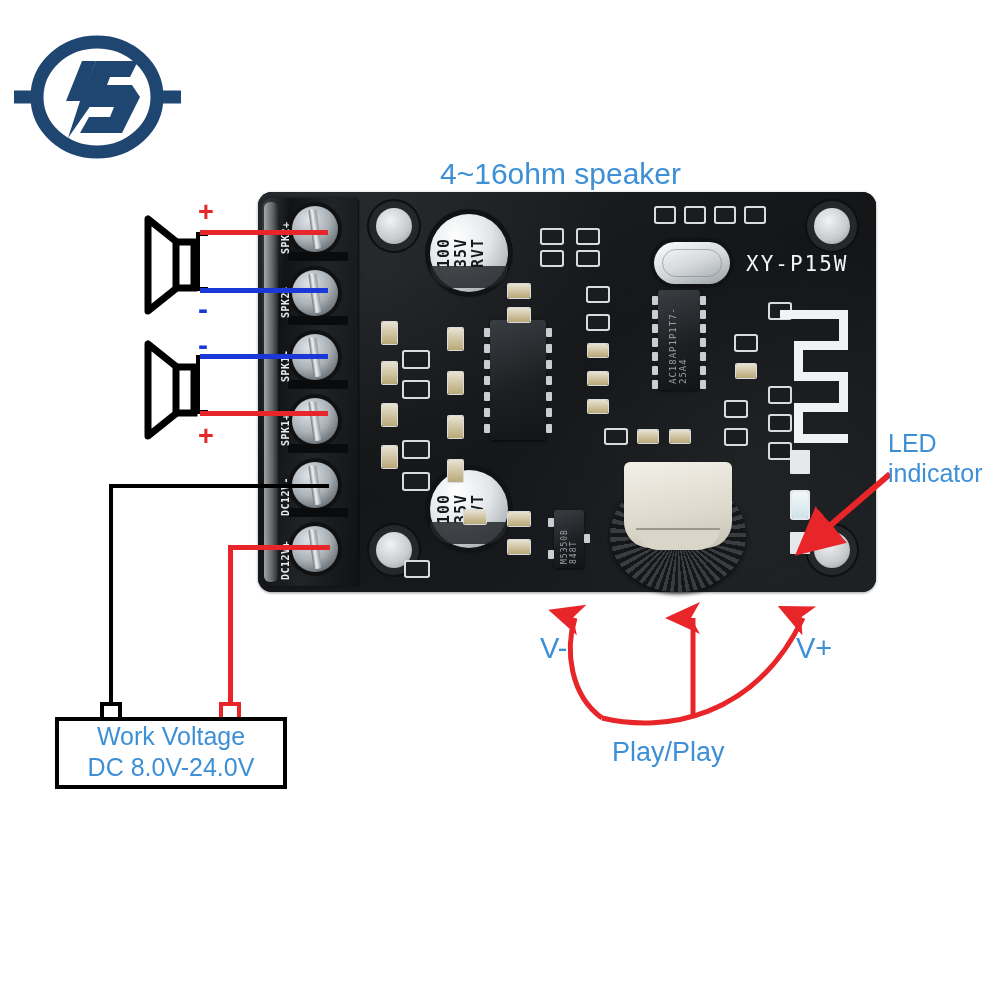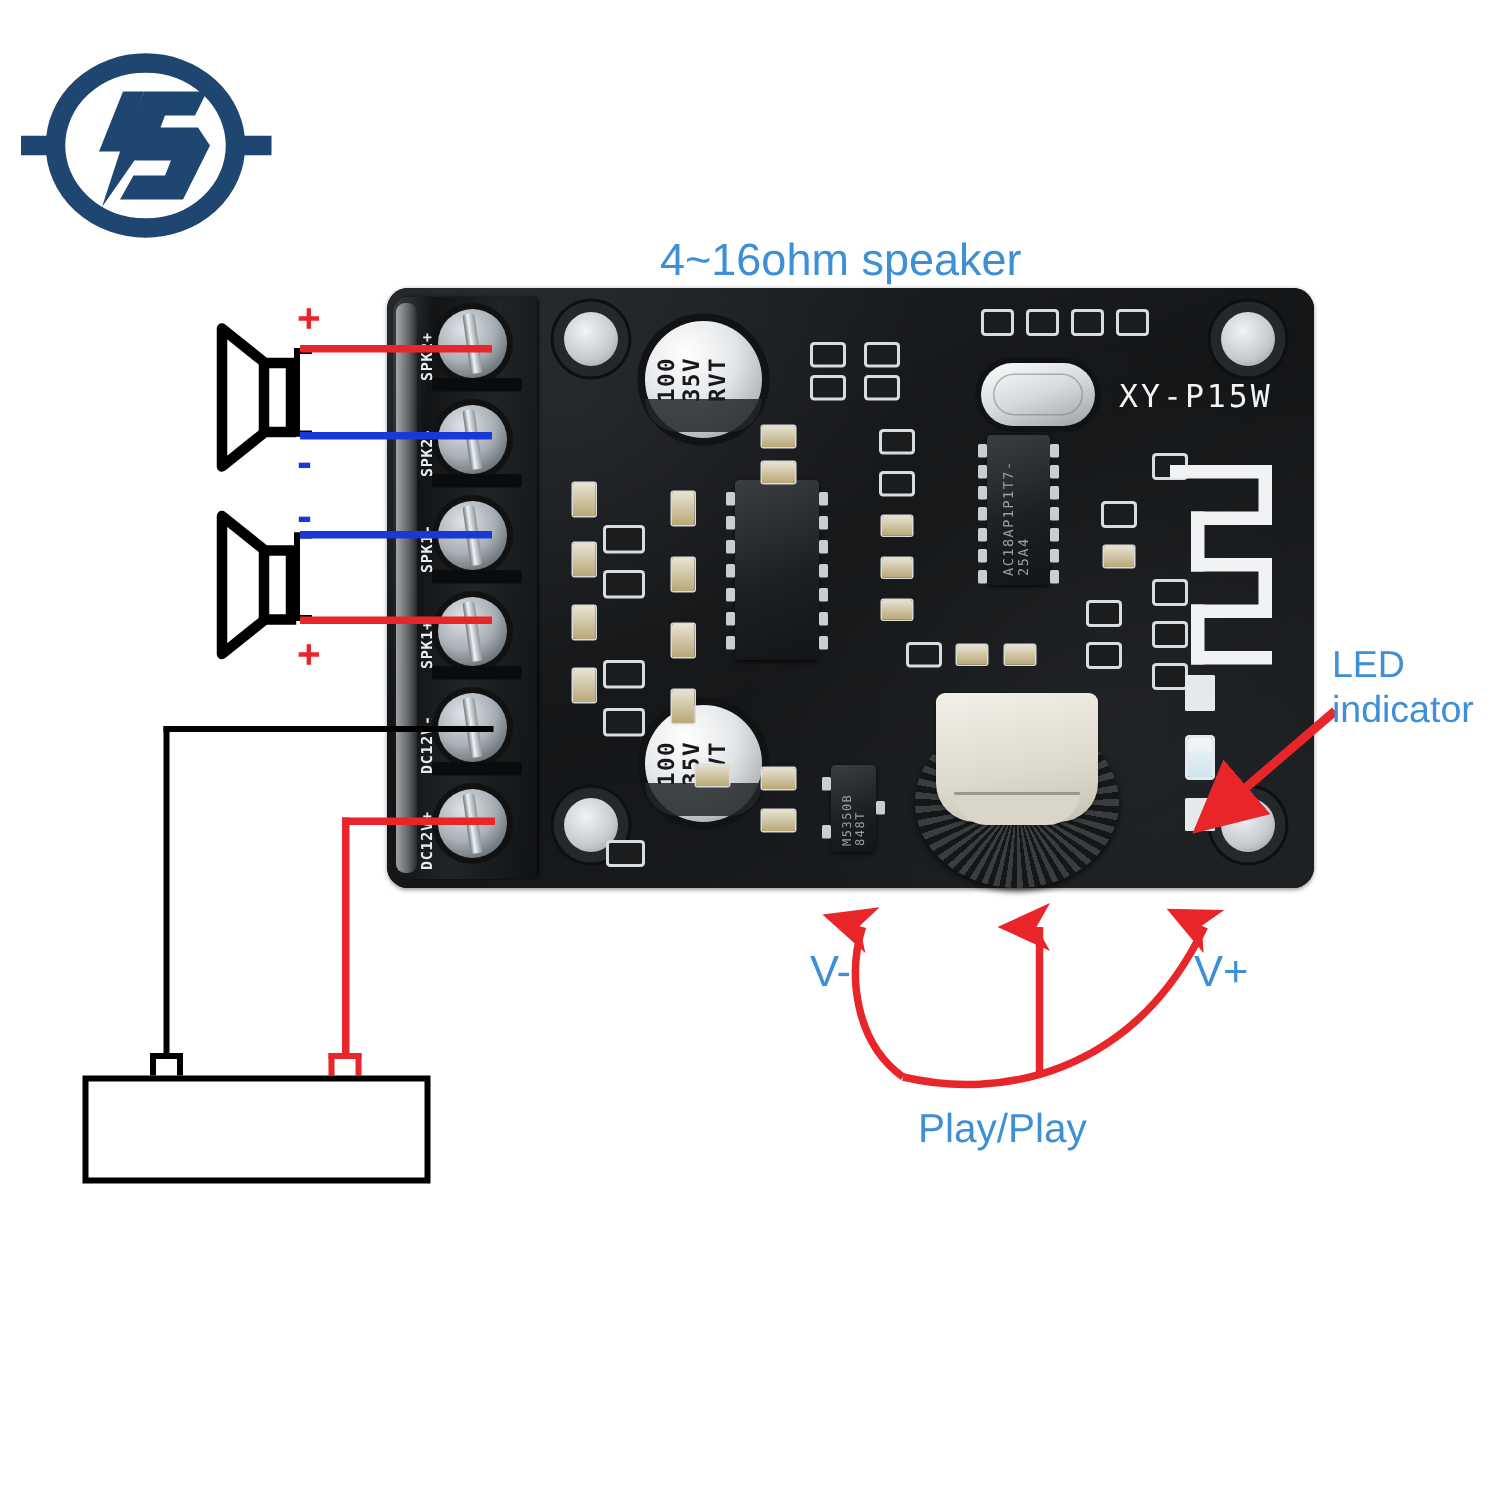--- a/index.html
+++ b/index.html
@@ -341,20 +341,22 @@
 <div class="abs sign plus" style="left:198px;top:423px">+</div>
 
 <div class="wk" style="left:109px;top:484px;width:220px;height:4px"></div>
 <div class="wk" style="left:109px;top:484px;width:4px;height:236px"></div>
 <div class="wr" style="left:228px;top:545px;width:102px;height:5px"></div>
 <div class="wr" style="left:228px;top:545px;width:5px;height:175px"></div>
 
 <div class="abs term" style="left:100px;top:702px;border:4px solid #000;border-bottom:none;height:18px"></div>
 <div class="abs term" style="left:219px;top:702px;border:4px solid #e8262a;border-bottom:none;height:18px"></div>
 <div class="abs" id="vbox">
+  <div>Work Voltage</div>
+  <div>DC 8.0V-24.0V</div>
 </div>
 
 <svg class="abs" style="left:790px;top:470px" width="110" height="100">
   <defs>
       <marker id="ah" markerWidth="8" markerHeight="8" refX="6" refY="4" orient="auto">
     <path d="M0,0 L8,4 L0,8 Z" fill="#e8262a"></path>
       </marker>
     </defs>
   <line x1="100" y1="4" x2="14" y2="78" stroke="#e8262a" stroke-width="6" marker-end="url(#ah)"></line>
 </svg>

